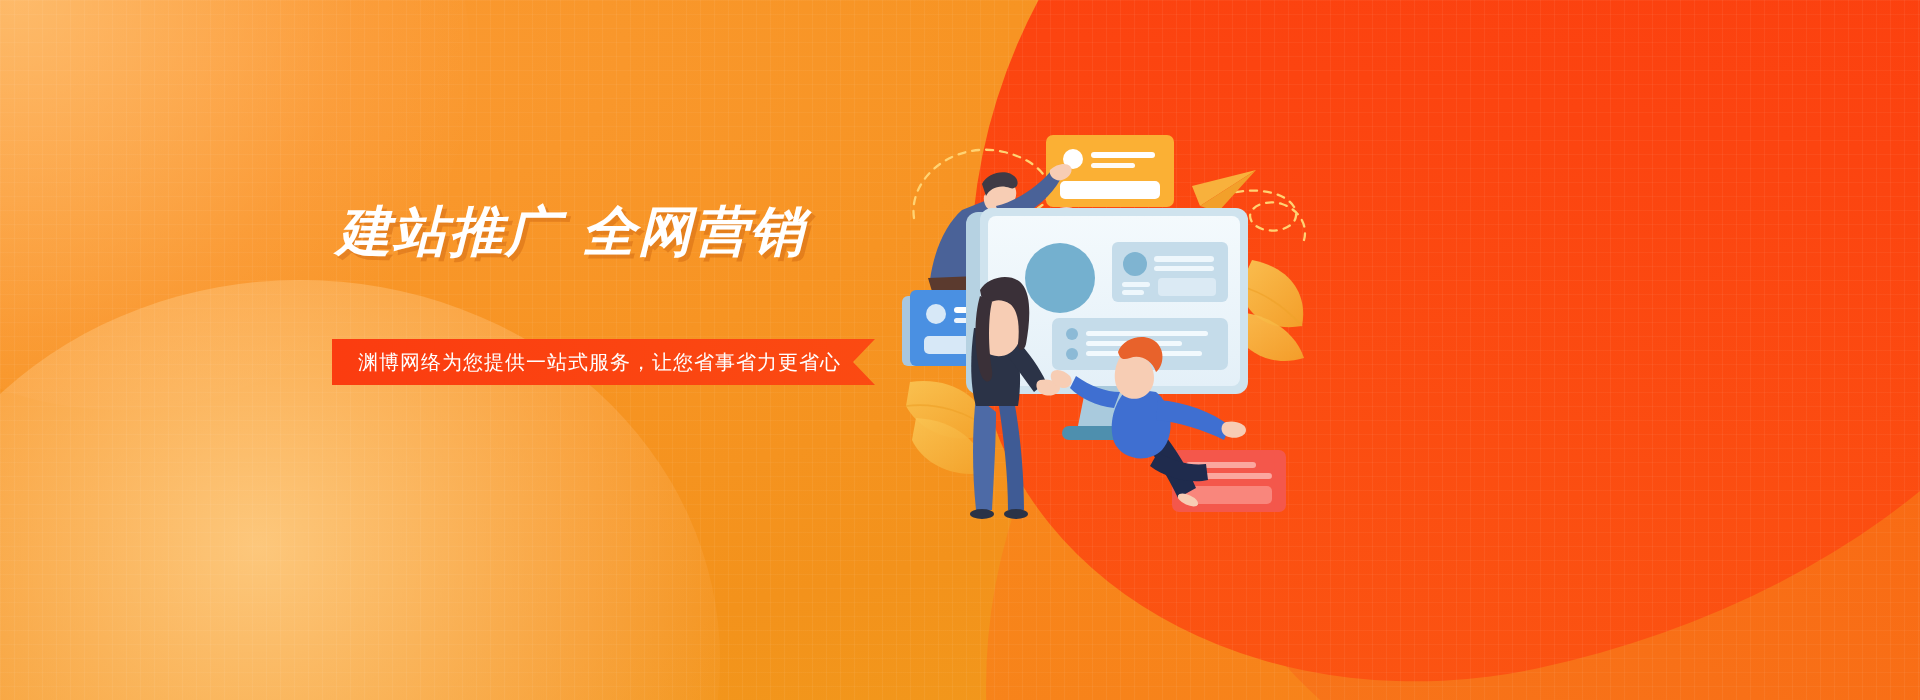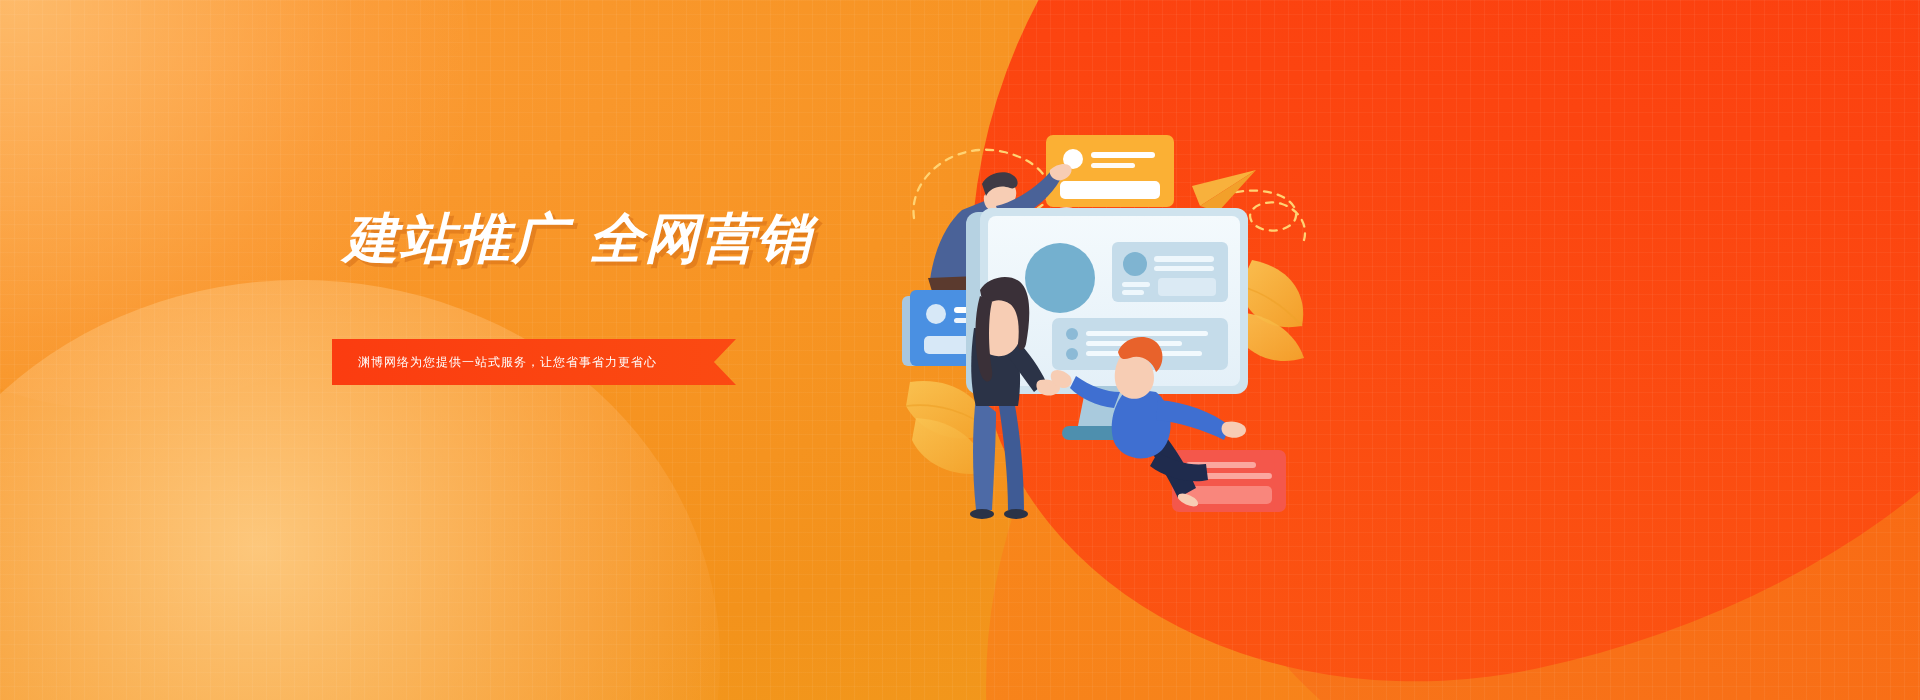--- a/index.html
+++ b/index.html
@@ -69,21 +69,21 @@
       repeating-linear-gradient(to bottom, rgba(255,255,255,.045) 0 1px, transparent 1px 14px);
   }
 
   
   .copy{
     position:absolute;
     left:332px;top:196px;
     width:760px;
   }
   .headline{
-    margin:12px;
+    margin:5px;
     color:#ffffff;
     font-family:"DejaVu Sans","Liberation Sans",sans-serif;
     font-weight:bold;
     font-size:54px;
     line-height:62px;
     letter-spacing:2px;
     font-style:italic;
     text-shadow:4px 4px 0 rgba(196,92,12,.38);
     white-space:nowrap;
   }
@@ -94,21 +94,21 @@
     left:332px;top:339px;
     height:46px;
     min-width:404px;
     background:linear-gradient(90deg,#fb3c10 0%,#fb4511 60%,#fb4a12 100%);
     display:flex;align-items:center;
     padding:0 34px 0 26px;
     clip-path:polygon(0 0, 100% 0, calc(100% - 22px) 50%, 100% 100%, 0 100%);
   }
   .ribbon-text{
     color:#ffffff;
-    font-size:12px;
+    font-size:20px;
     letter-spacing:1px;
     white-space:nowrap;
     font-family:"DejaVu Sans","Liberation Sans",sans-serif;
   }
 
   
   .art{
     position:absolute;
     left:900px;top:100px;
     width:420px;height:420px;

